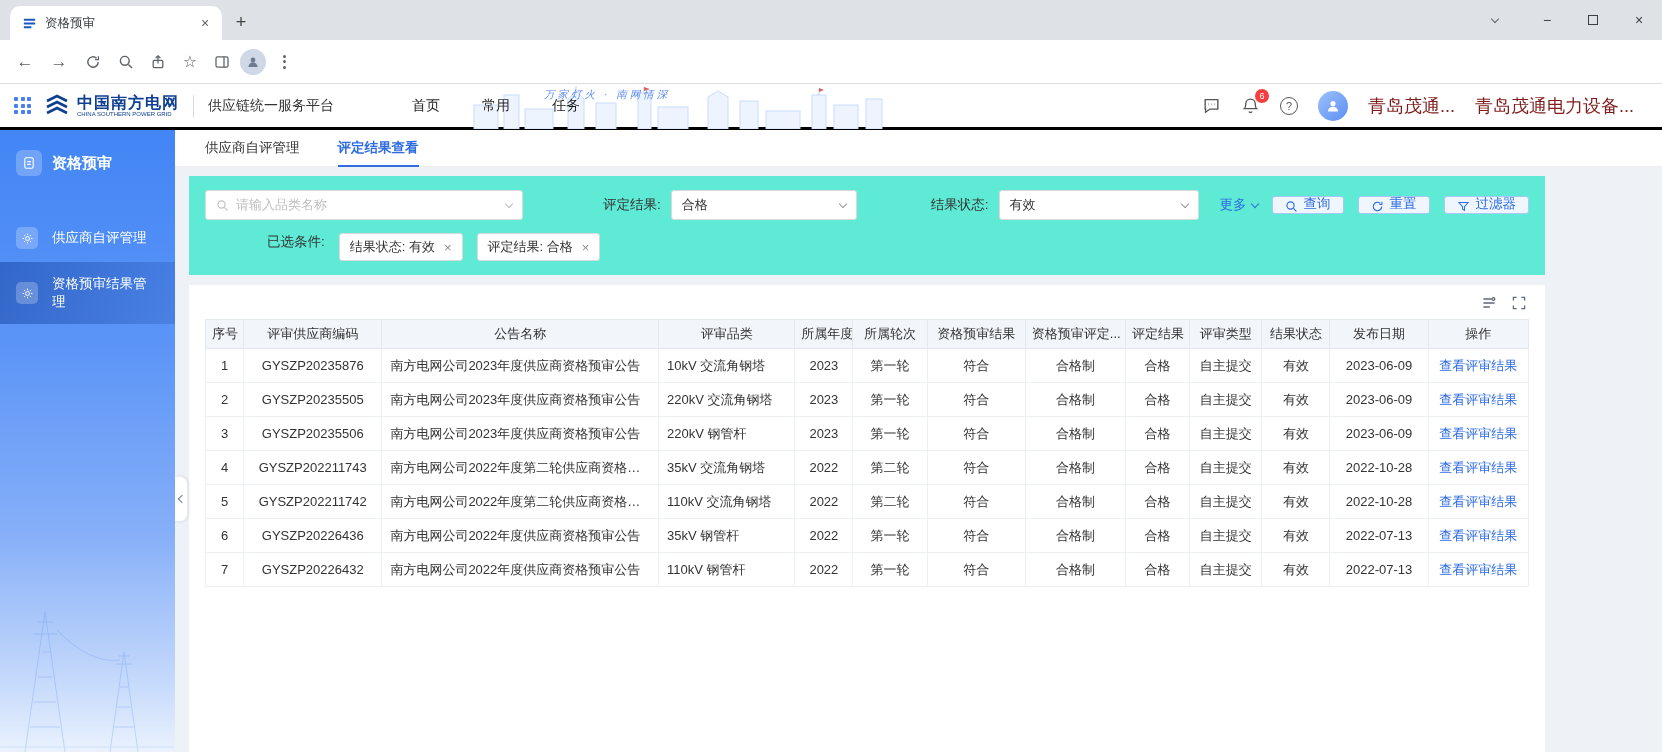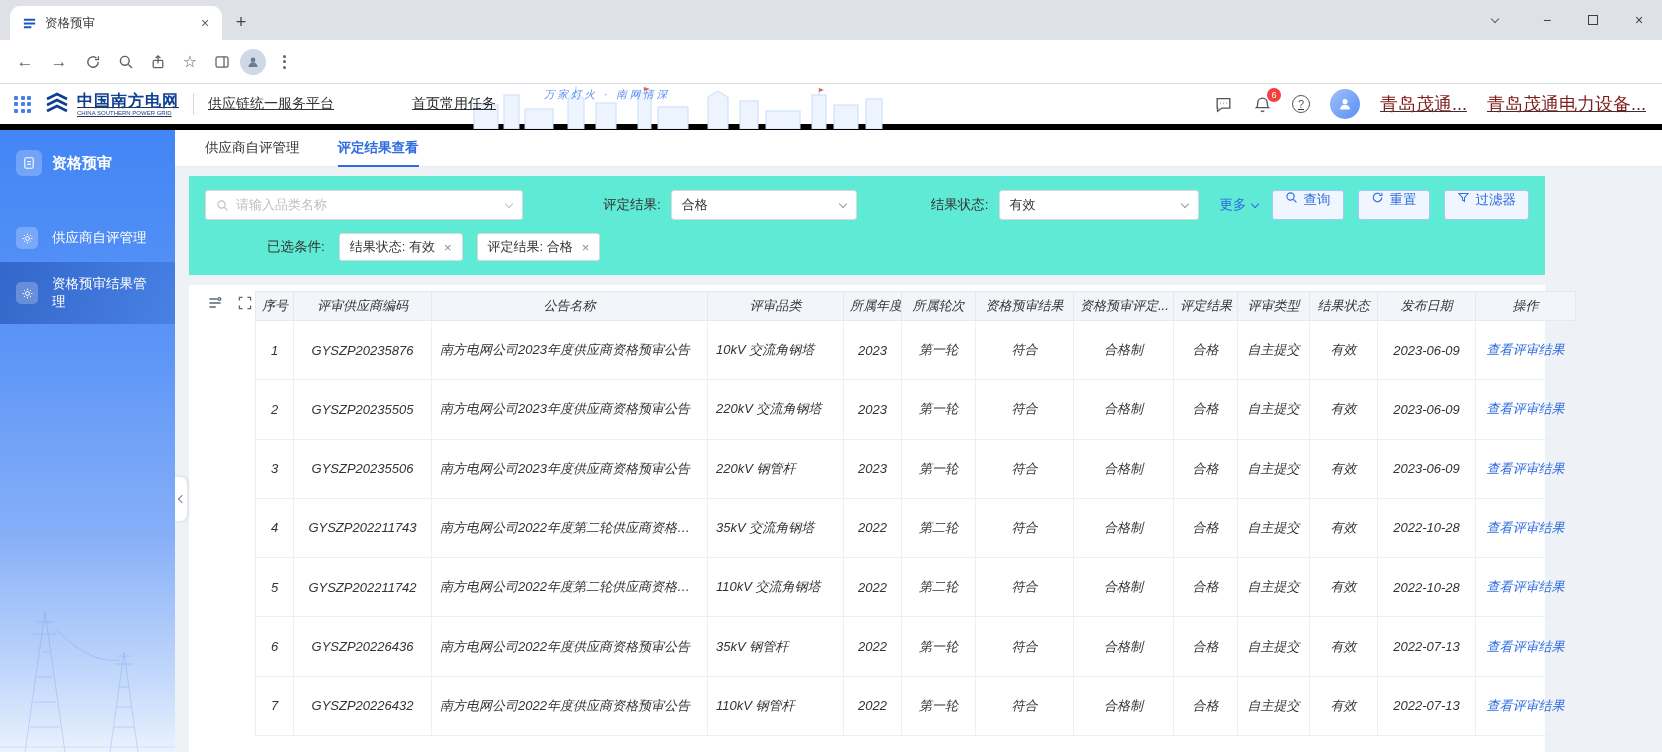--- a/index.html
+++ b/index.html
@@ -22,29 +22,29 @@
   .toolbar { height:44px; background:#fff; display:flex; align-items:center; padding:0 10px; gap:4px; border-bottom:1px solid #dadce0; }
   .navbtn { width:30px; height:30px; display:flex; align-items:center; justify-content:center; font-size:17px; color:#5f6368; }
   .urlbar { flex:1; height:30px; background:#f1f3f4; border-radius:15px; display:flex; align-items:center; gap:10px; padding:0 14px; margin:0 6px; font-size:13.5px; color:#202124; min-width:0; }
   .url-text { white-space:nowrap; overflow:hidden; text-overflow:ellipsis; }
   .tool-ic { width:28px; height:28px; display:flex; align-items:center; justify-content:center; color:#5f6368; font-size:16px; }
   .avatar-sm { width:26px; height:26px; border-radius:50%; background:#cfd8e6; display:flex; align-items:center; justify-content:center; }
   .kebab { display:flex; flex-direction:column; gap:2.5px; }
   .kebab i { width:3px; height:3px; border-radius:50%; background:#5f6368; }
 
   
-  .app-header { height:46px; background:#fff; display:flex; align-items:center; padding:0 16px 0 10px; position:relative; border-bottom:6px solid #000000;text-decoration:underline; }
+  .app-header { height:46px; background:#fff; display:flex; align-items:center; padding:0 28px 0 10px; position:relative; border-bottom:3px solid #000000; }
   .apps-grid { display:grid; grid-template-columns:repeat(3,4px); gap:2.5px; margin:0 12px 0 4px; }
   .apps-grid i { width:4px; height:4px; background:#4a7df0; border-radius:1px; }
   .logo { display:flex; align-items:center; gap:6px; }
   .logo-title { font-size:16px; font-weight:700; color:#0f3f91; letter-spacing:1px; line-height:1.1; }
   .logo-sub { font-size:6px; color:#0f3f91; white-space:nowrap; }
   .v-div { width:1px; height:22px; background:#d8d8d8; margin:0 14px; }
   .platform { font-size:14px; color:#333; }
-  .main-nav { display:flex; margin-left:78px; font-size:14px; color:#1f1f1f; position:relative; z-index:2; }
+  .main-nav { display:flex; gap:42px; margin-left:78px; font-size:14px; color:#1f1f1f; position:relative; z-index:2; }
   .nav-item { cursor:default; }
   .skyline-wrap { position:absolute; left:468px; top:1px; width:446px; height:44px; z-index:1; }
   .slogan { position:absolute; left:76px; top:3px; font-size:10.5px; color:#5b8cf0; font-style:italic; letter-spacing:3px; white-space:nowrap; }
   .header-right { margin-left:auto; display:flex; align-items:center; gap:20px; position:relative; z-index:2; }
   .hr-ic { position:relative; display:flex; color:#555; }
   .badge { position:absolute; top:-7px; right:-9px; background:#f53f3f; color:#fff; font-size:9px; min-width:14px; height:14px; border-radius:7px;
            display:flex; align-items:center; justify-content:center; padding:0 3px; }
   .help-circle { width:18px; height:18px; border:1.5px solid #555; border-radius:50%; display:flex; align-items:center; justify-content:center; font-size:11px; color:#555; }
   .user-avatar { width:30px; height:30px; border-radius:50%; background:linear-gradient(135deg,#9ec1fa,#5b8ef5); display:flex; align-items:center; justify-content:center; }
   .user-name,.company-name { font-size:18px; color:#7f1d1d; white-space:nowrap; }
@@ -79,29 +79,29 @@
   .chev.left { transform:rotate(135deg); margin:0 0 0 2px; }
   .fgroup { display:flex; align-items:center; margin-left:74px; }
   .fgroup label { font-size:13.5px; color:#333; margin-right:10px; }
   .select { width:200px; height:30px; border:1px solid #d9d9d9; border-radius:3px; background:#fff;
             display:flex; align-items:center; padding:0 10px; font-size:13px; color:#333; }
   .sel-caret { margin-left:auto; color:#999; display:flex; }
   .fgroup.g2 { margin-left:80px; }
   .fgroup.g2 .select { width:186px; }
   .filter-actions { margin-left:auto; display:flex; align-items:center; gap:14px; }
   .more-link { color:#2e6ce0; font-size:13.5px; display:flex; align-items:center; gap:5px; cursor:default; }
-  .btn { height:30px; border:1px solid #a6c8ff; background:#f0f6ff; color:#2e6ce0; border-radius:3px;
-         display:flex; align-items:flex-start; gap:6px; padding:0 12px; font-size:13.5px; cursor:default; }
-
-  .selected-row { display:flex; align-items:center; margin-top:13px; padding-left:62px; }
+  .btn { height:18px; border:1px solid #a6c8ff; background:#f0f6ff; color:#2e6ce0; border-radius:3px;
+         display:flex; align-items:flex-end; gap:6px; padding:0 12px; font-size:13.5px; cursor:default; }
+
+  .selected-row { display:flex; margin-top:13px; padding-left:62px; }
   .selected-label { font-size:13.5px; color:#333; }
   .chip { display:flex; align-items:center; gap:9px; border:1px solid #d9d9d9; border-radius:3px; height:28px; padding:4px 10px; margin-left:14px; font-size:13px; color:#333; background:#fff; }
   .chip .x { color:#8c8c8c; font-size:13px; cursor:default; }
 
-  .table-card { background:#fff; margin:10px 117px 0 14px; flex:1; padding:6px 16px 16px; display:flex; flex-direction:row; min-height:0;font-style:italic; }
+  .table-card { background:#fff; margin:10px 117px 0 14px; flex:1; padding:6px 16px 16px; display:flex; flex-direction:column; min-height:0; }
   .table-tools { display:flex; justify-content:flex-end; gap:14px; padding:4px 2px 8px; color:#5a6878; }
   table { width:100%; border-collapse:collapse; table-layout:fixed; font-size:13px; color:#333; }
   th { background:#f2f5fa; border:1px solid #e4e9f0; height:29px; font-weight:400; padding:0 6px; white-space:nowrap; overflow:hidden; }
   td { border:1px solid #eceff3; height:34px; padding:0 8px; text-align:center; white-space:nowrap; overflow:hidden; text-overflow:ellipsis; }
   td.al { text-align:left; }
   a.action { color:#2e6ce0; text-decoration:none; cursor:pointer; }
 </style>
 </head>
 <body>
 

